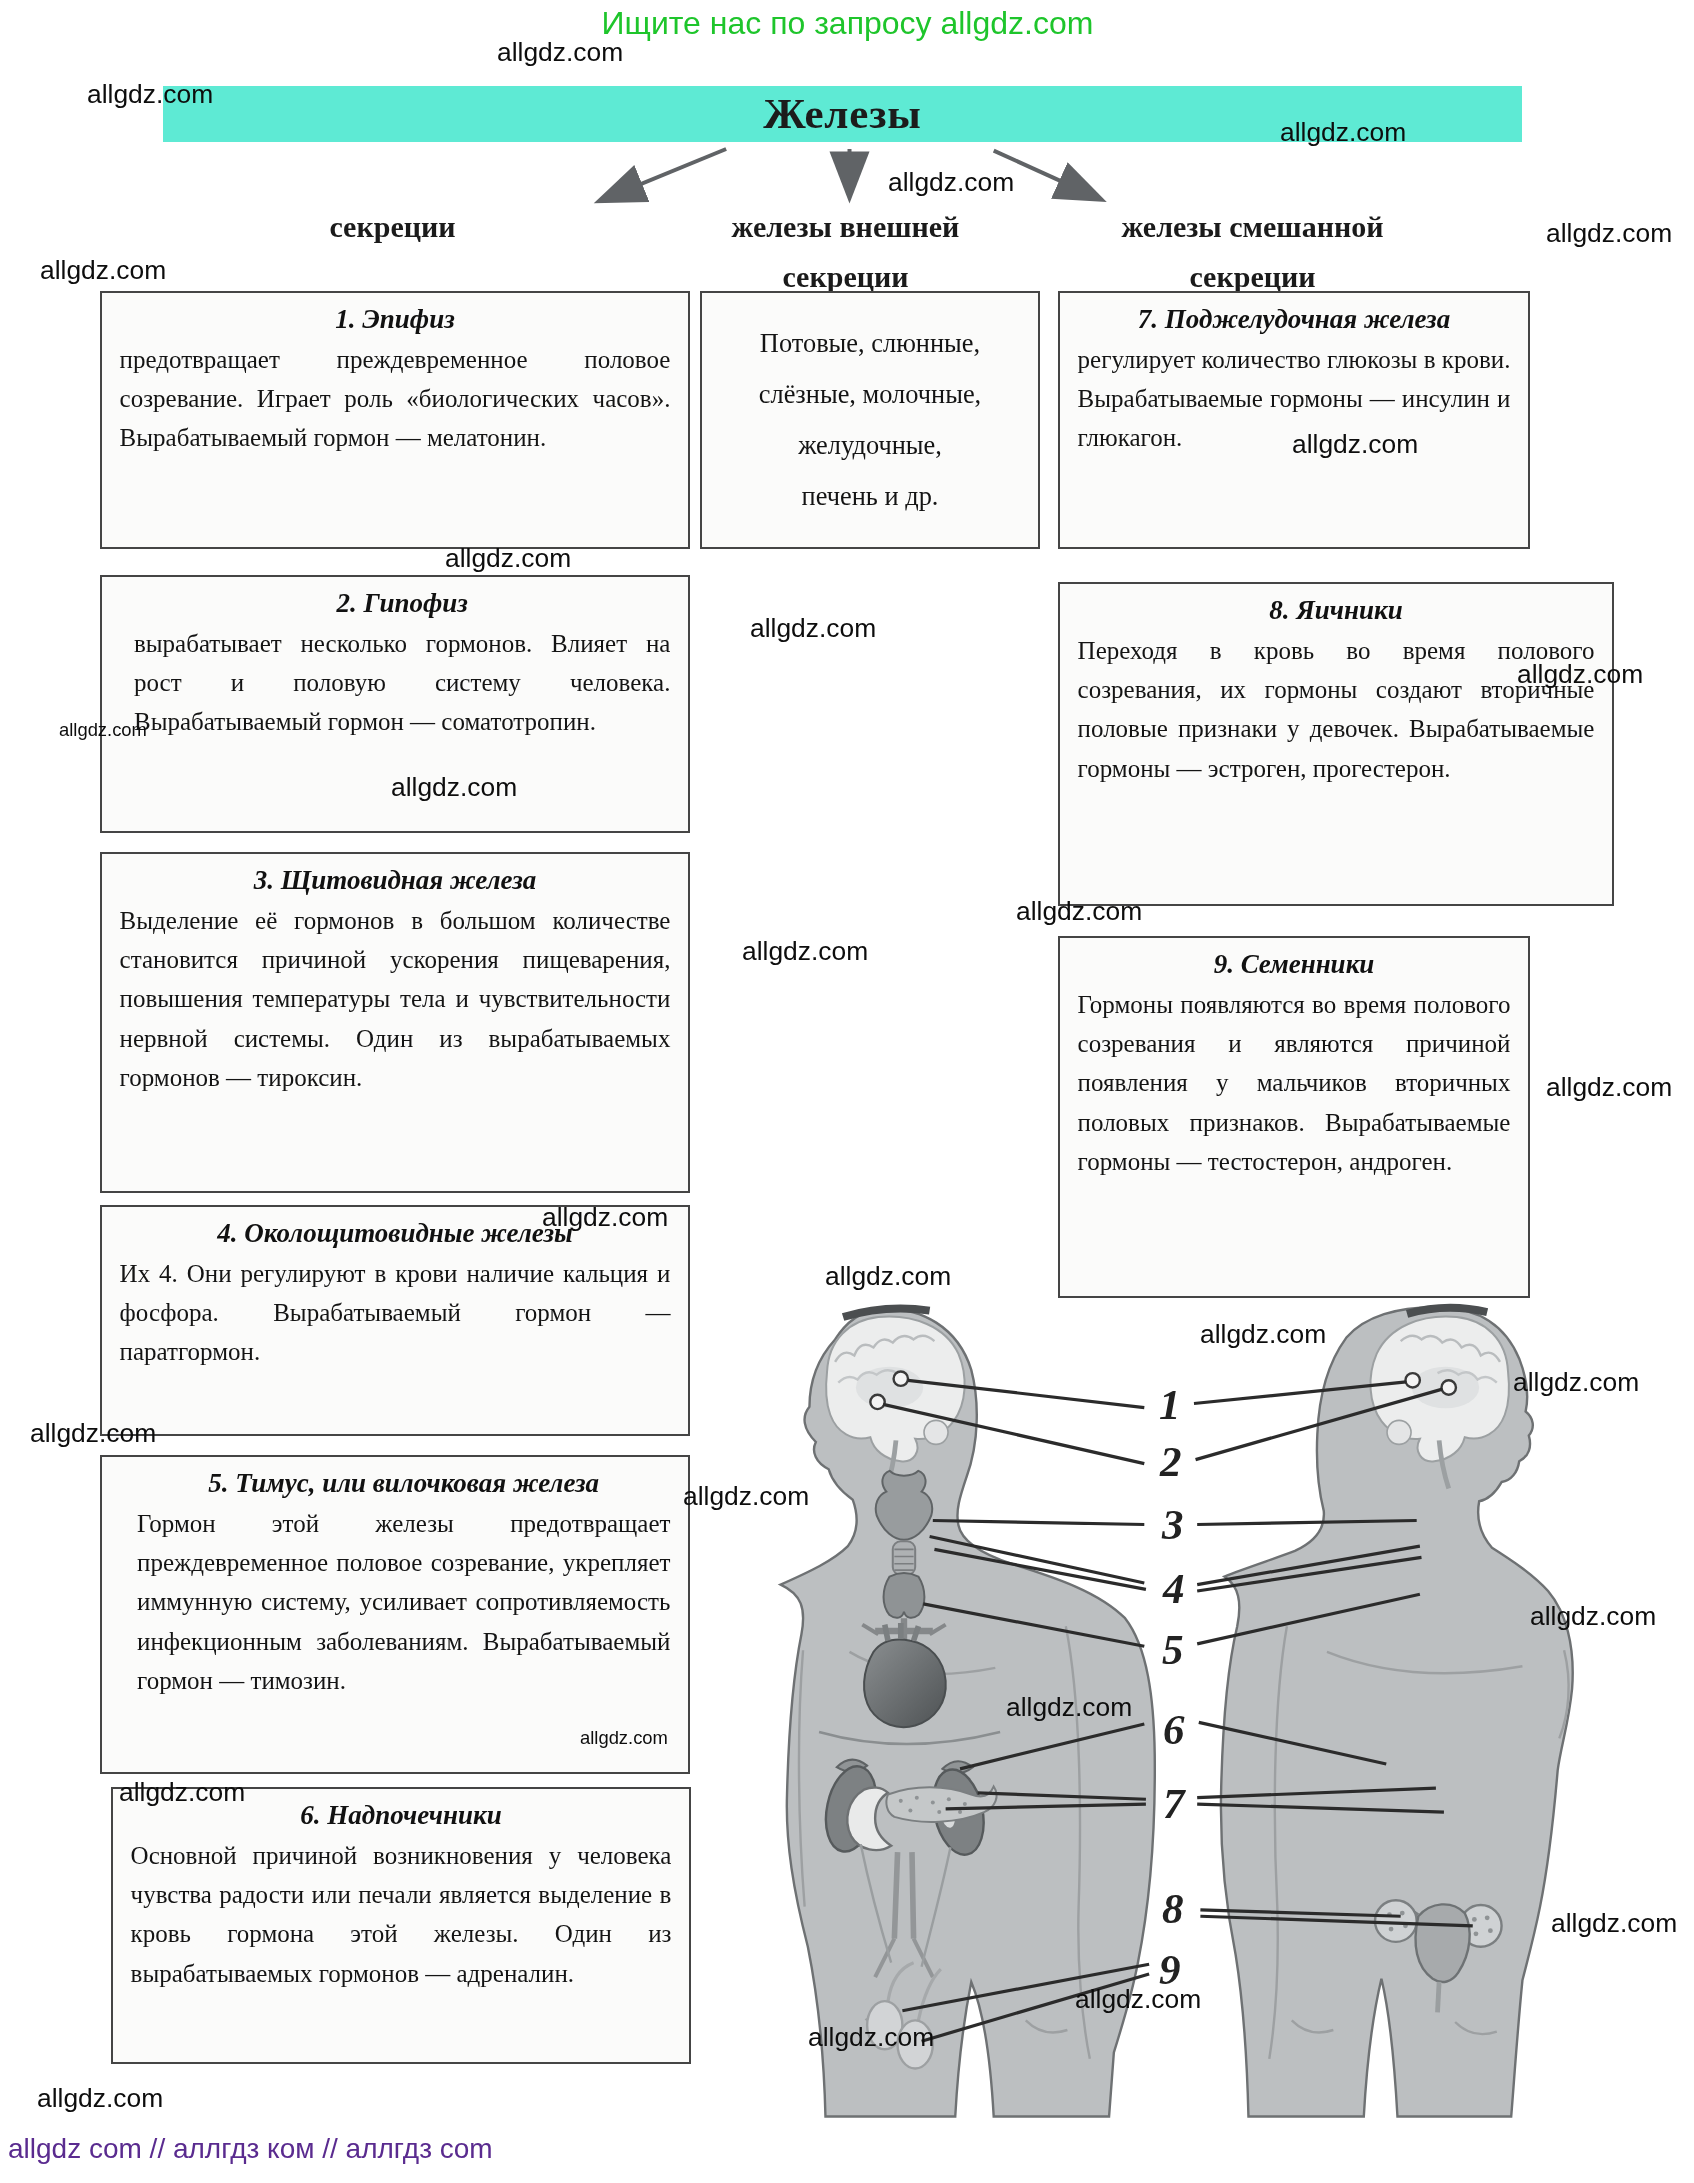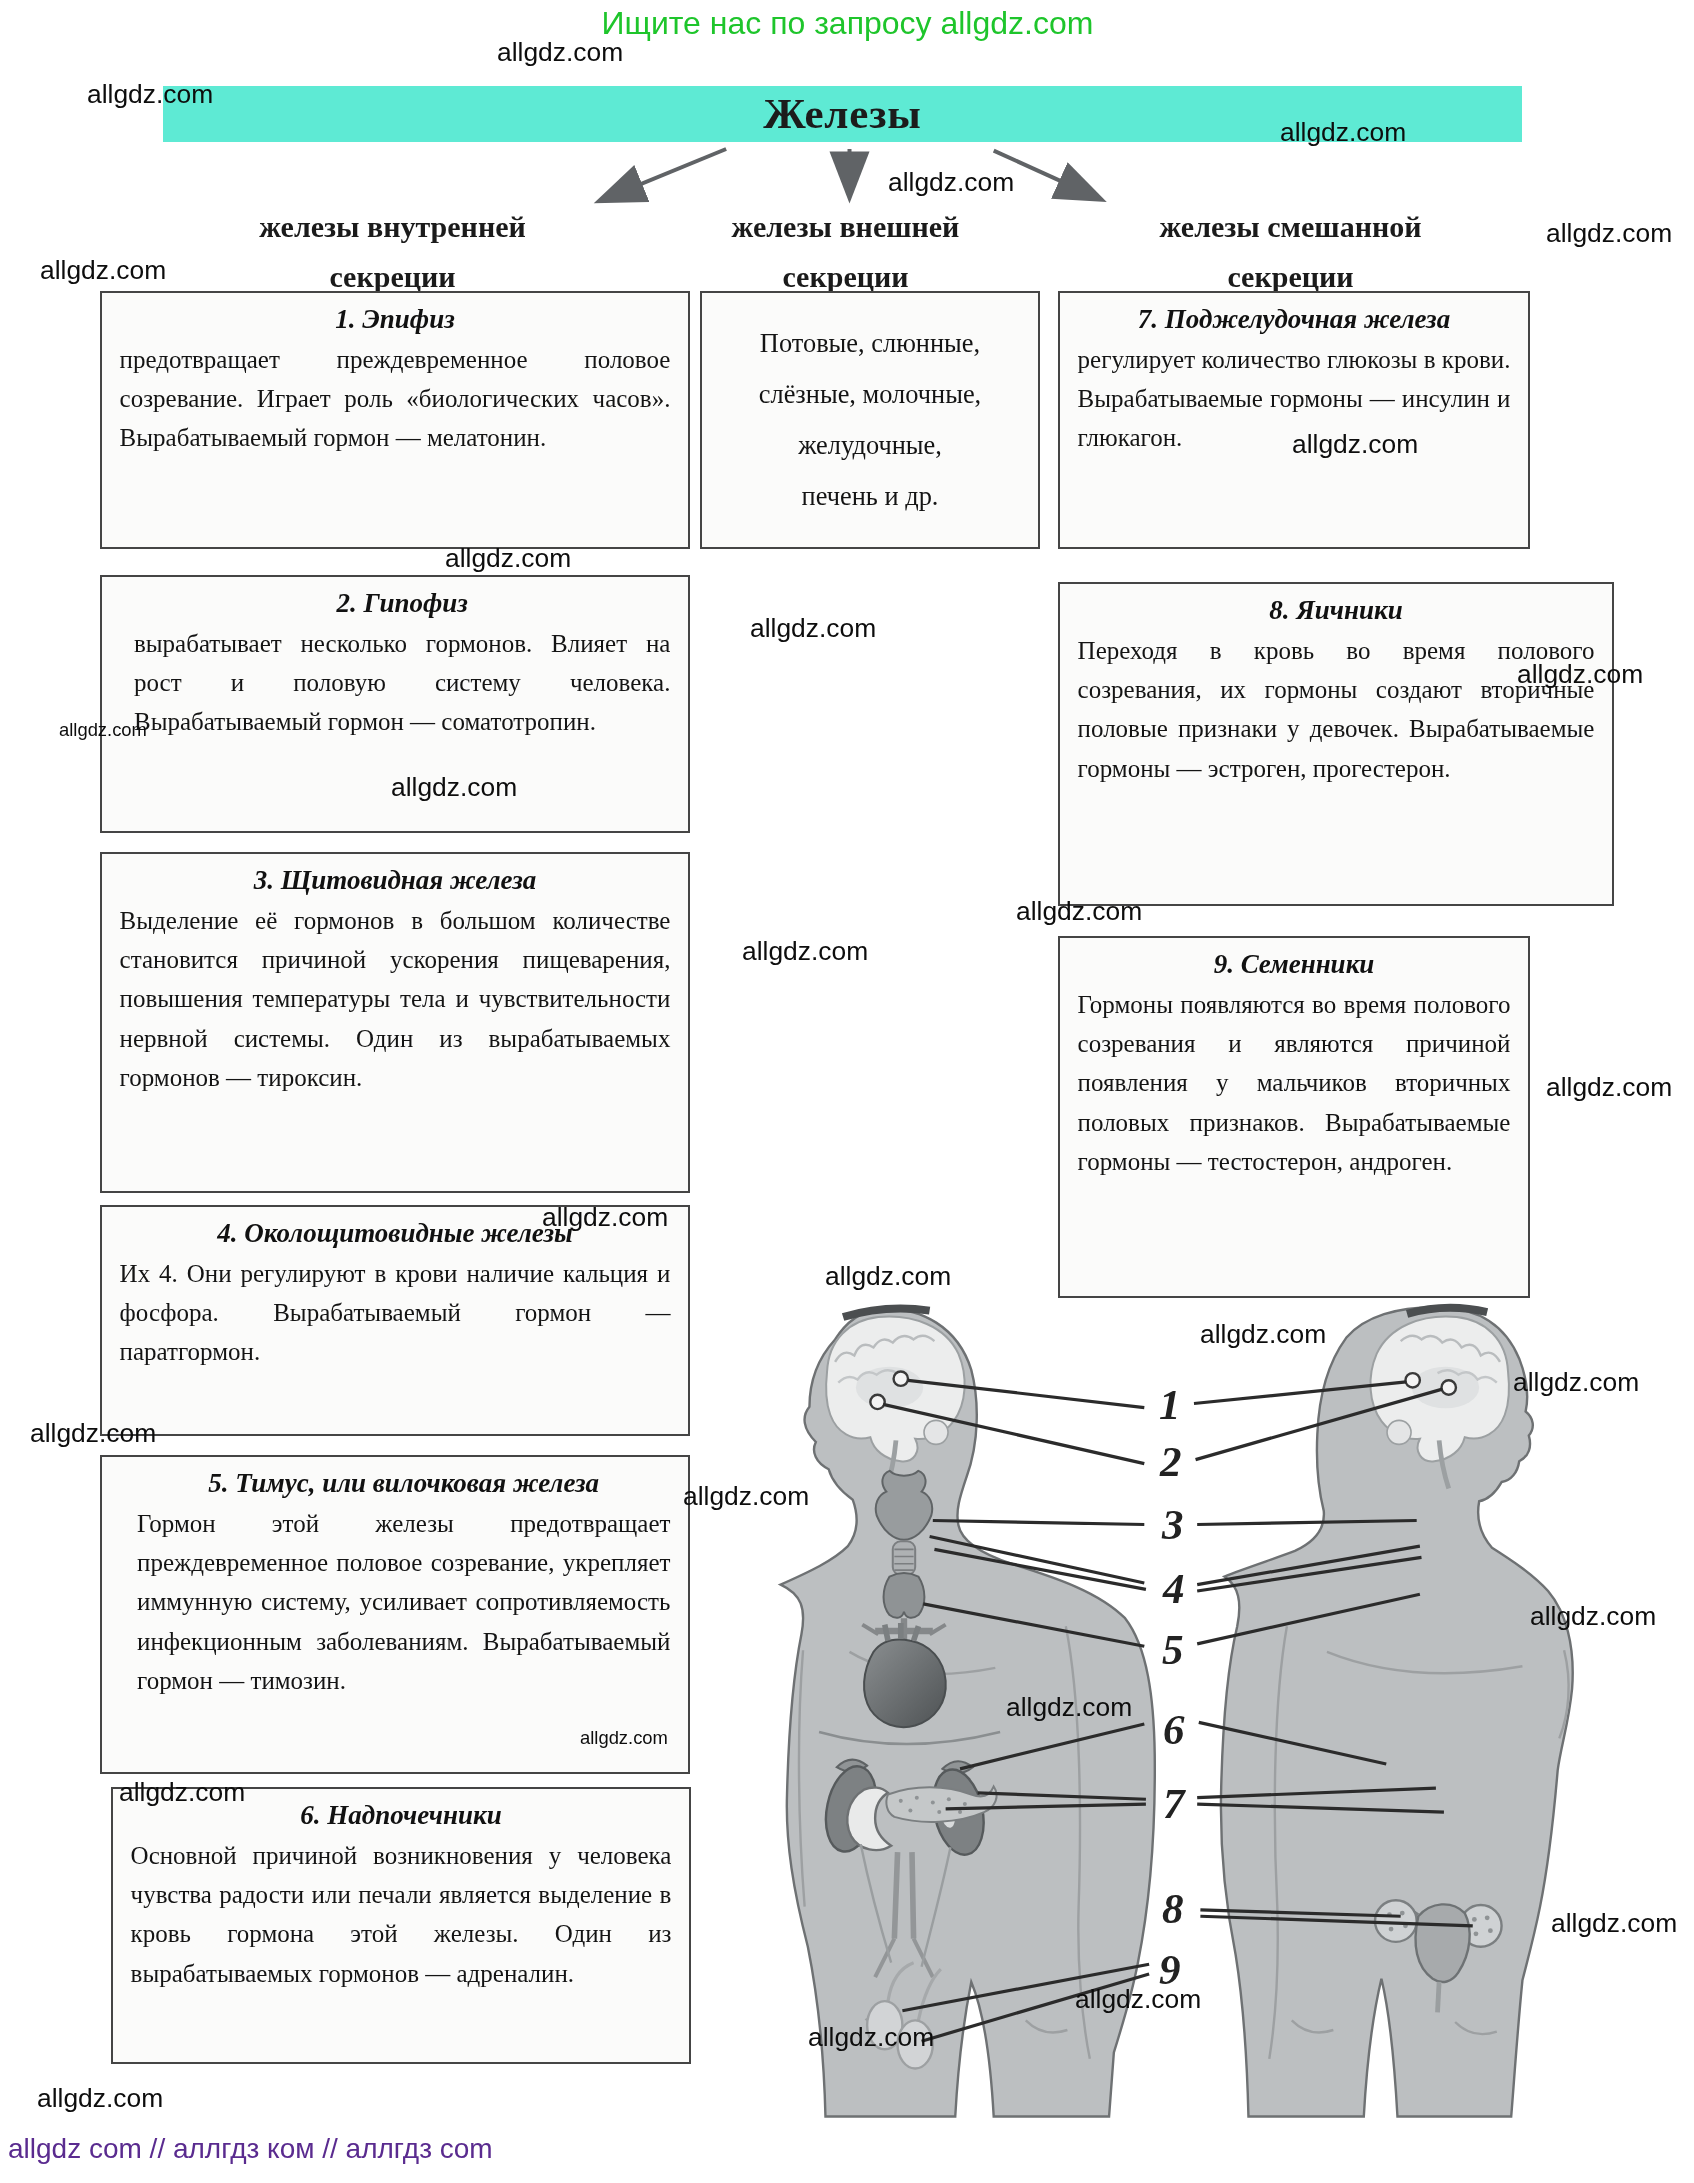--- a/index.html
+++ b/index.html
@@ -67,28 +67,27 @@
   <div class="wm" style="left:1551px;top:1908px">allgdz.com</div>
   <div class="wm" style="left:1075px;top:1984px">allgdz.com</div>
   <div class="wm" style="left:808px;top:2022px">allgdz.com</div>
   <div class="wm" style="left:37px;top:2083px">allgdz.com</div>
 
   <div class="banner">
     <div class="banner-title">Железы</div>
   </div>
 
   <div class="col-head" style="left:120px;width:545px;">
-    <div>железы внутренней</div>
     <div>секреции</div>
   </div>
   <div class="col-head" style="left:605px;width:481px;">
     <div>железы внешней</div>
     <div>секреции</div>
   </div>
-  <div class="col-head" style="left:1050px;width:481px;">
+  <div class="col-head" style="left:1012px;width:481px;">
     <div>железы смешанной</div>
     <div>секреции</div>
   </div>
 
   <div class="box" style="left:100px;top:291px;width:590px;height:258px;">
     <div class="box-title">1. Эпифиз</div>
     <div class="box-text">предотвращает преждевременное половое созревание. Играет роль «биологических часов». Вырабатываемый гормон — мелатонин.</div>
   </div>
   <div class="box" style="left:100px;top:575px;width:590px;height:258px;padding-left:32px;">
     <div class="box-title">2. Гипофиз</div>

